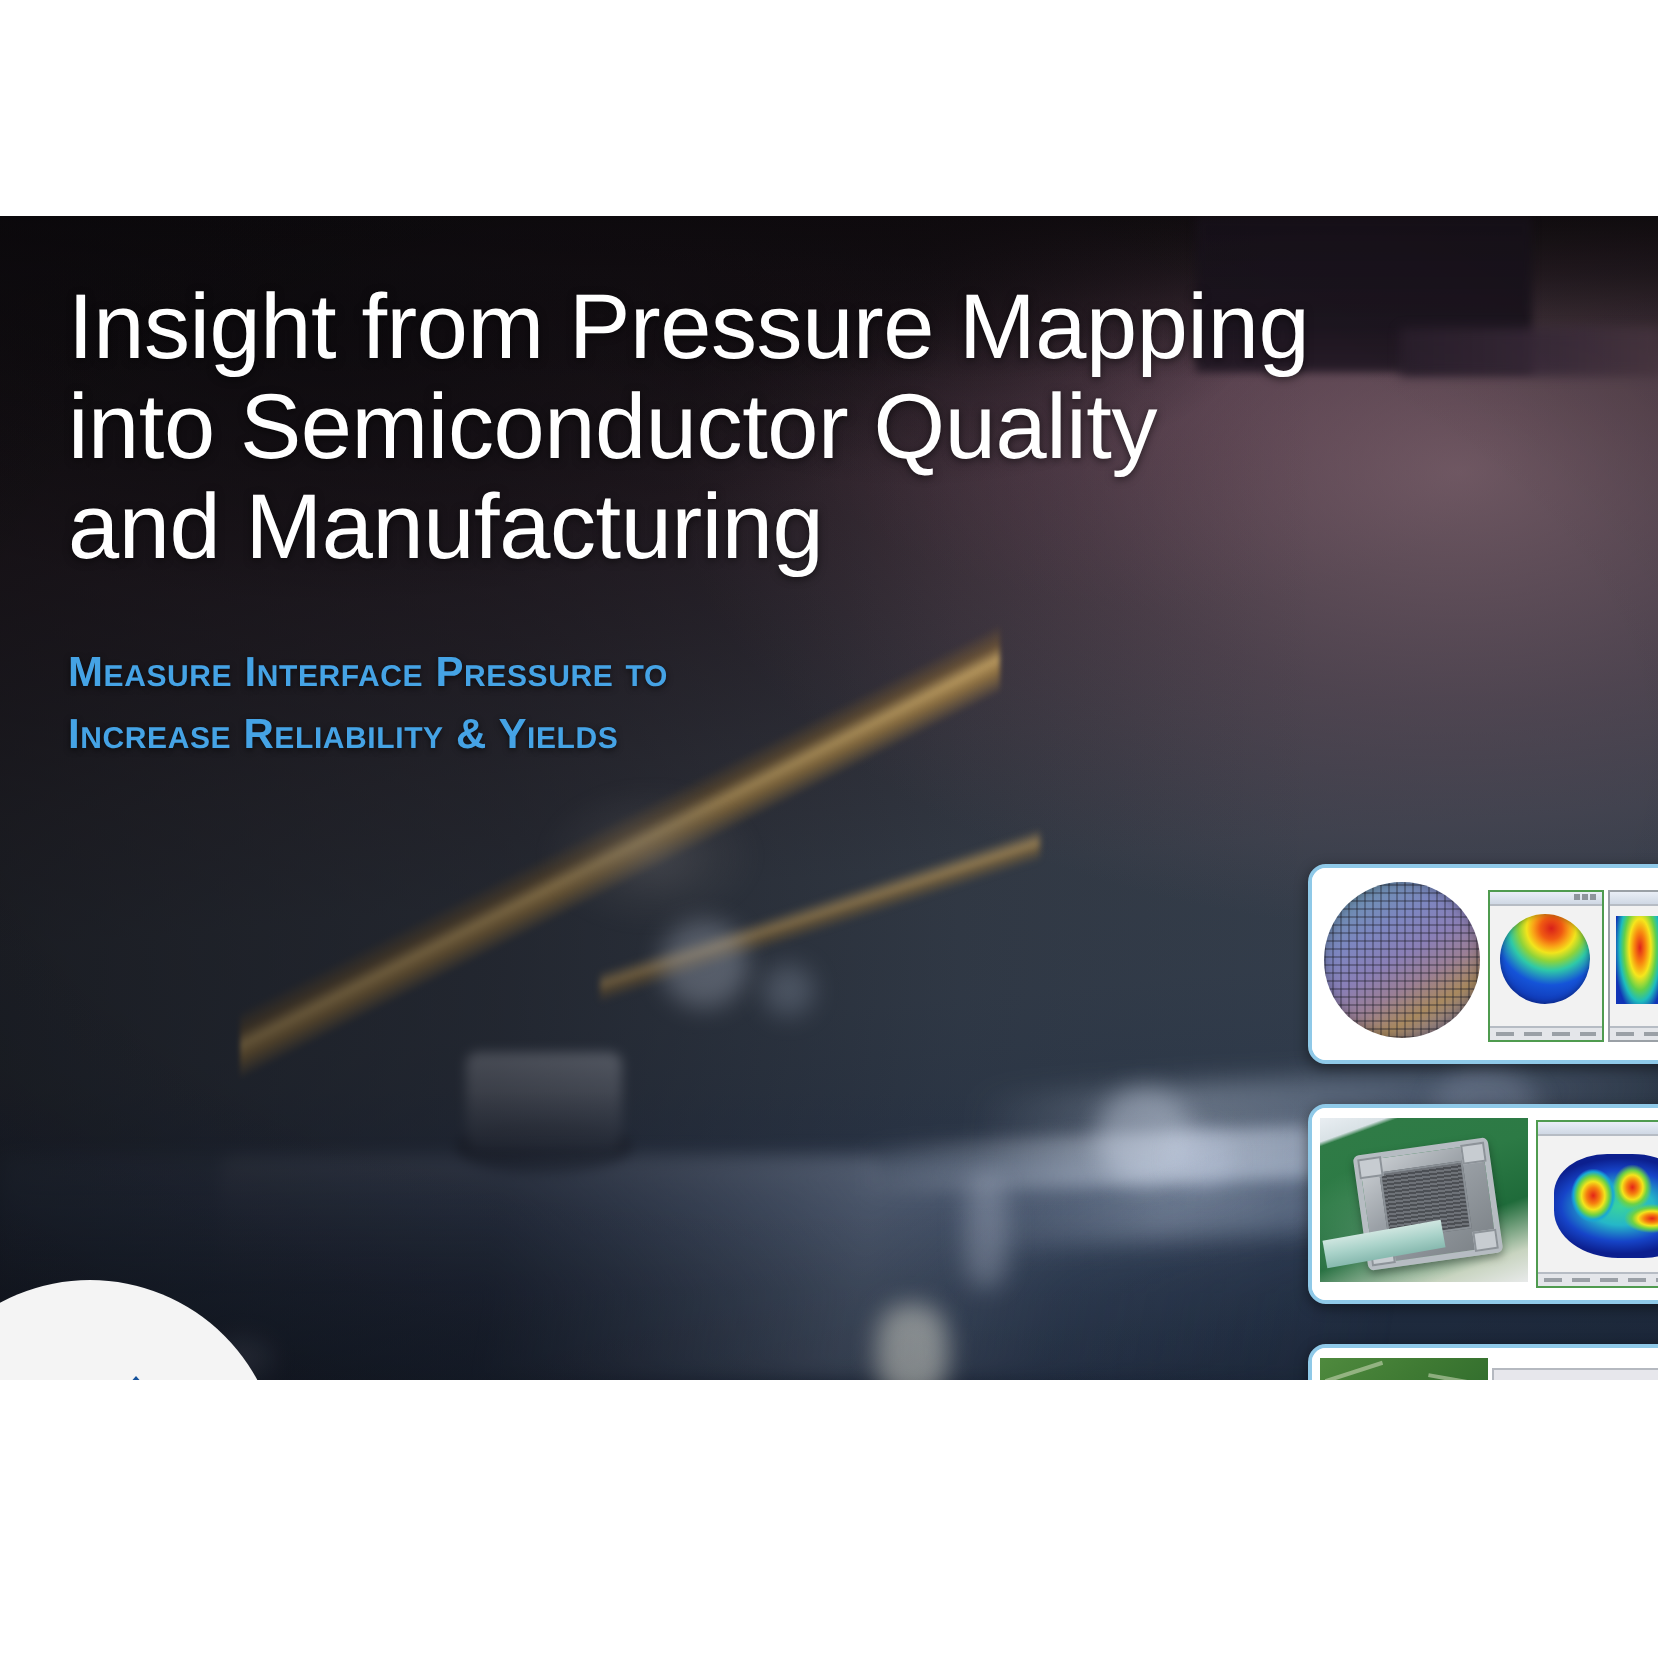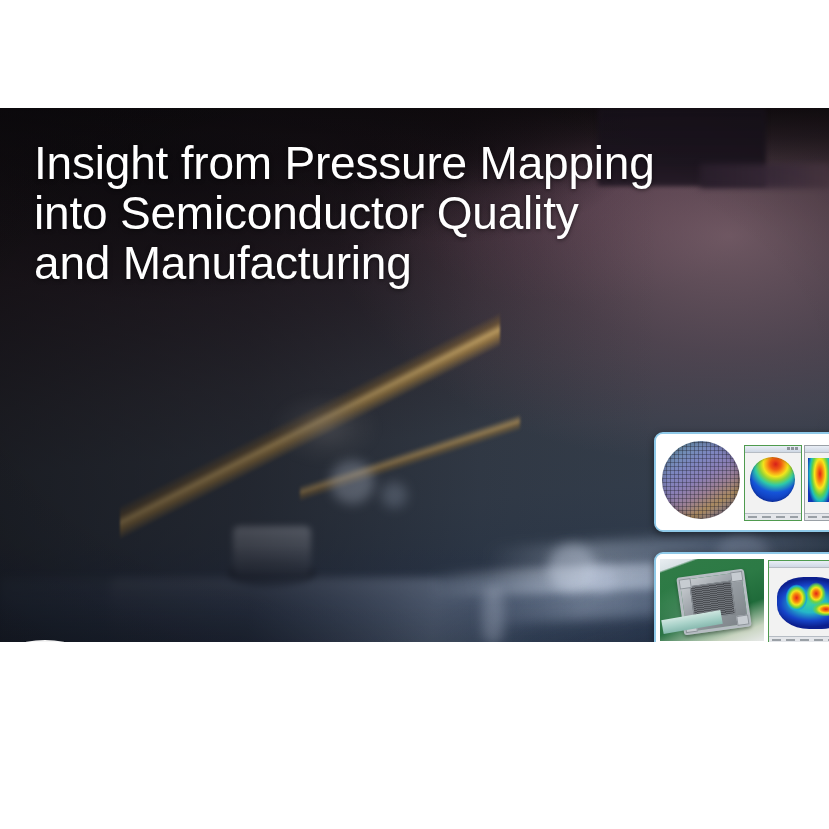--- a/index.html
+++ b/index.html
@@ -8,21 +8,21 @@
     width:829px;height:829px;
     background:#ffffff;
     font-family:"Liberation Sans", sans-serif;
     overflow:hidden;
     position:relative;
   }
 
   
   #page{
     position:absolute;inset:0;
-    width:829px;height:642px;
+    width:829px;height:829px;
     background:#ffffff;
     overflow:hidden;
     text-decoration:underline;
   }
 
   
   #hero{
     position:absolute;
     left:0;top:108px;
     width:829px;height:582px;
@@ -412,20 +412,22 @@
     <div class="bokeh b6"></div>
     <div class="bokeh b7"></div>
     <div class="bokeh b8"></div>
     <div class="bg-layer" id="bg-scrim"></div>
     <div class="bg-layer" id="bg-vignette"></div>
 
     <div id="title-block">
       <h1 id="hero-title">Insight from Pressure Mapping
 into Semiconductor Quality
 and Manufacturing</h1>
+      <p id="hero-subtitle">Measure Interface Pressure to
+Increase Reliability &amp; Yields</p>
     </div>
 
     <div id="logo-badge">
       <div id="logo-inner">
         <div class="logo-mark">
           <span class="tri-blue"></span>
 
         </div>
 
       </div>

